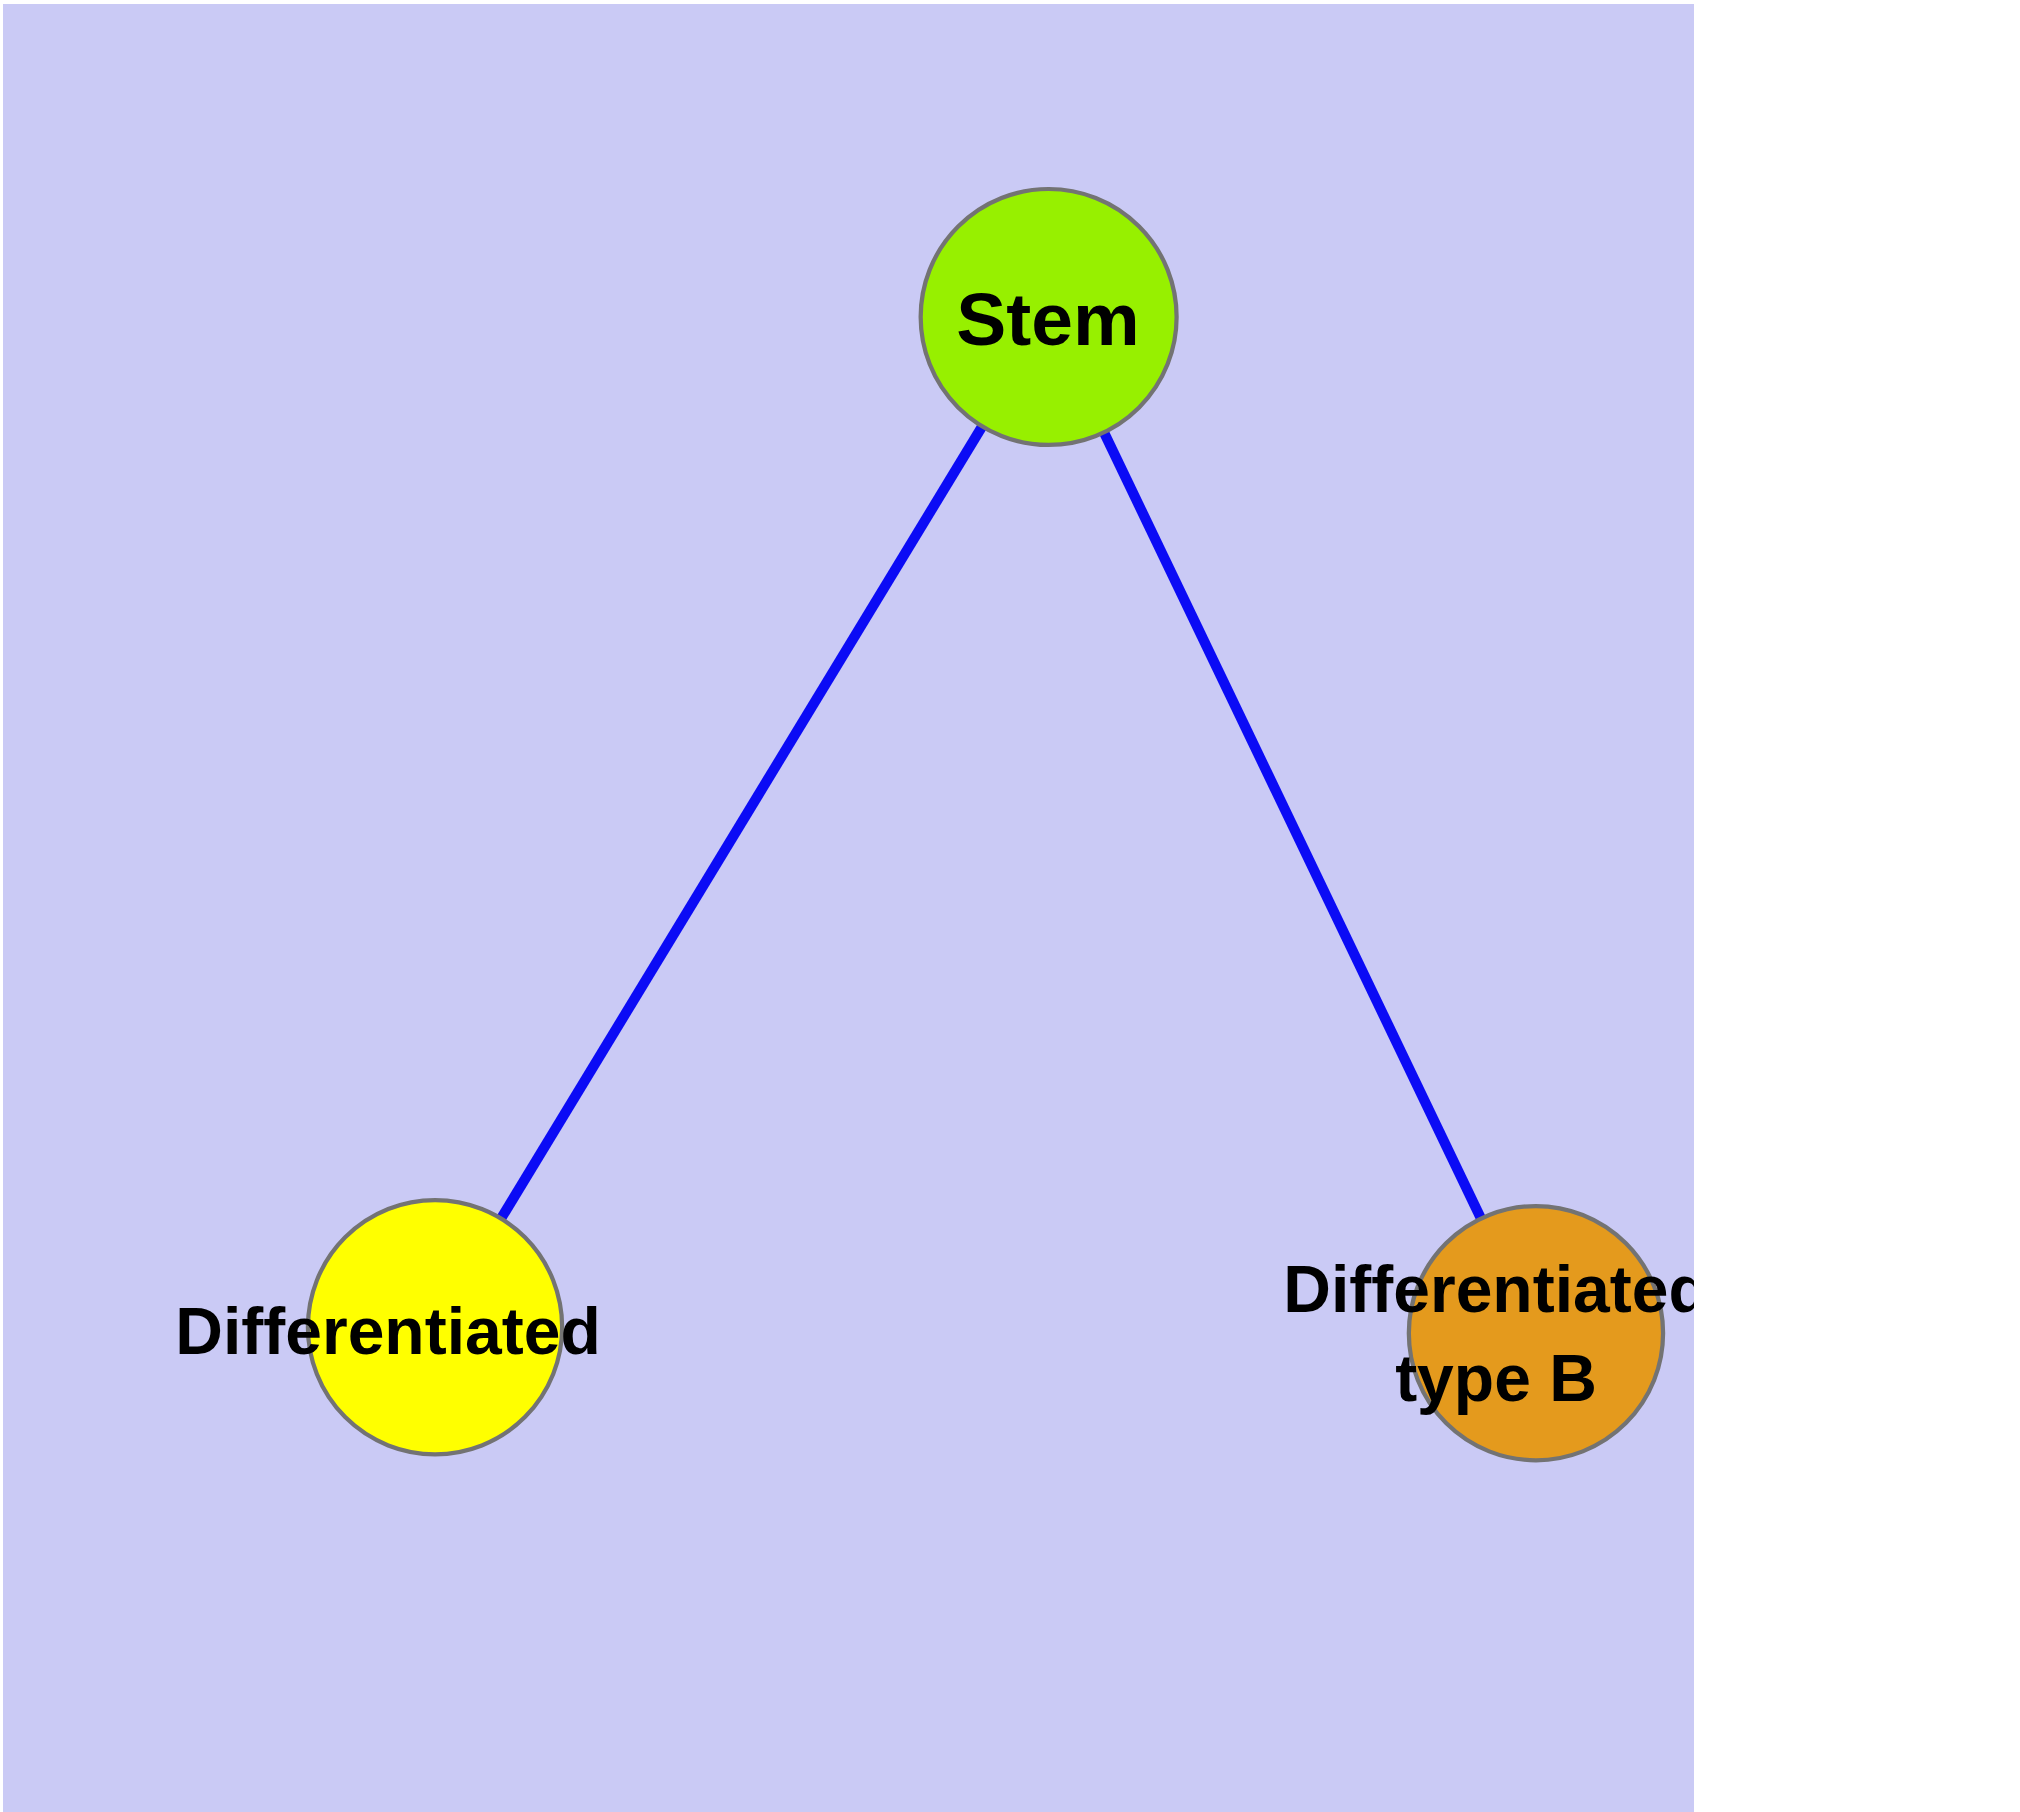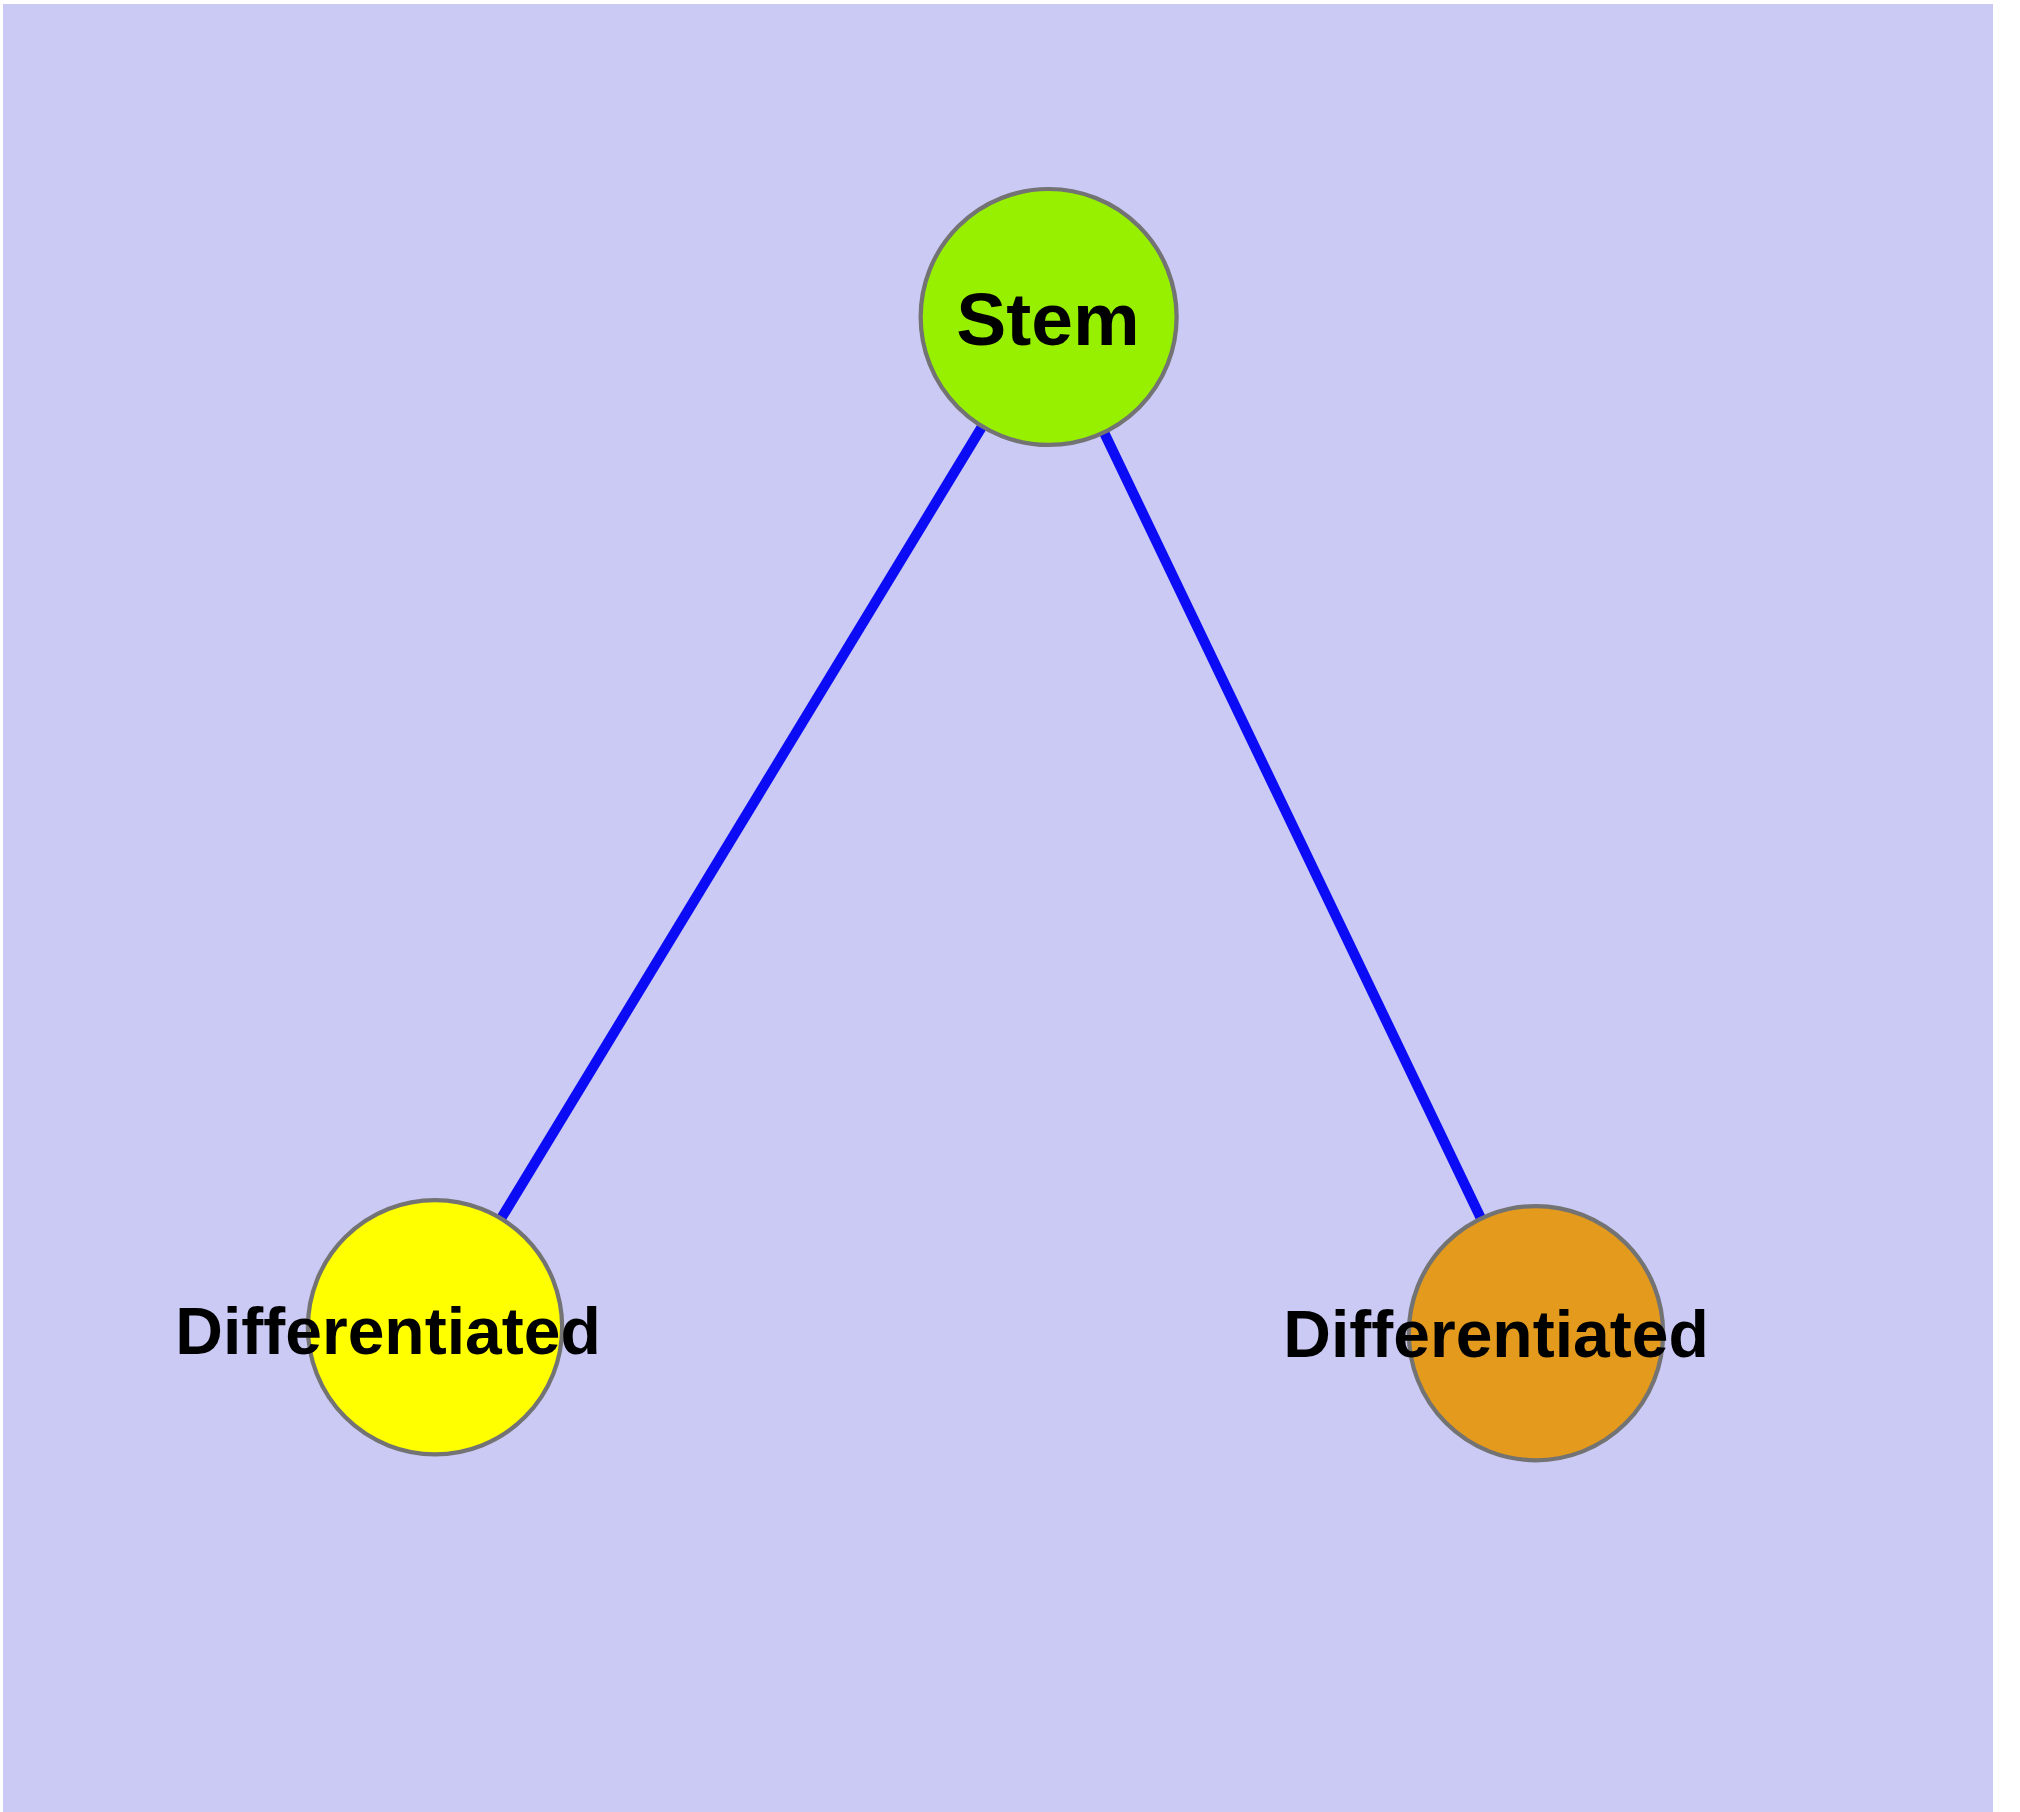--- a/index.html
+++ b/index.html
@@ -9,21 +9,21 @@
   }
   body {
     width: 2021px;
     height: 1812px;
     font-family: "Liberation Sans", "DejaVu Sans", sans-serif;
   }
   .canvas {
     position: absolute;
     left: 0;
     top: 0;
-    width: 1993px;
+    width: 1694px;
     height: 1812px;
     overflow: hidden;
   }
   
   .edge-strip-top {
     position: absolute;
     left: 0; top: 0;
     width: 100%; height: 4.2px;
     background: #ffffff;
     z-index: 3;
@@ -91,15 +91,16 @@
   <div class="node-label" id="label-stem">
     <span class="line">Stem</span>
   </div>
 
   <div class="node-label" id="label-type-a">
     <span class="line">Differentiated</span>
   </div>
 
   <div class="node-label" id="label-type-b">
     <span class="line">Differentiated</span>
+    <span class="line">type B</span>
   </div>
 </div>
 
 
 </body></html>

